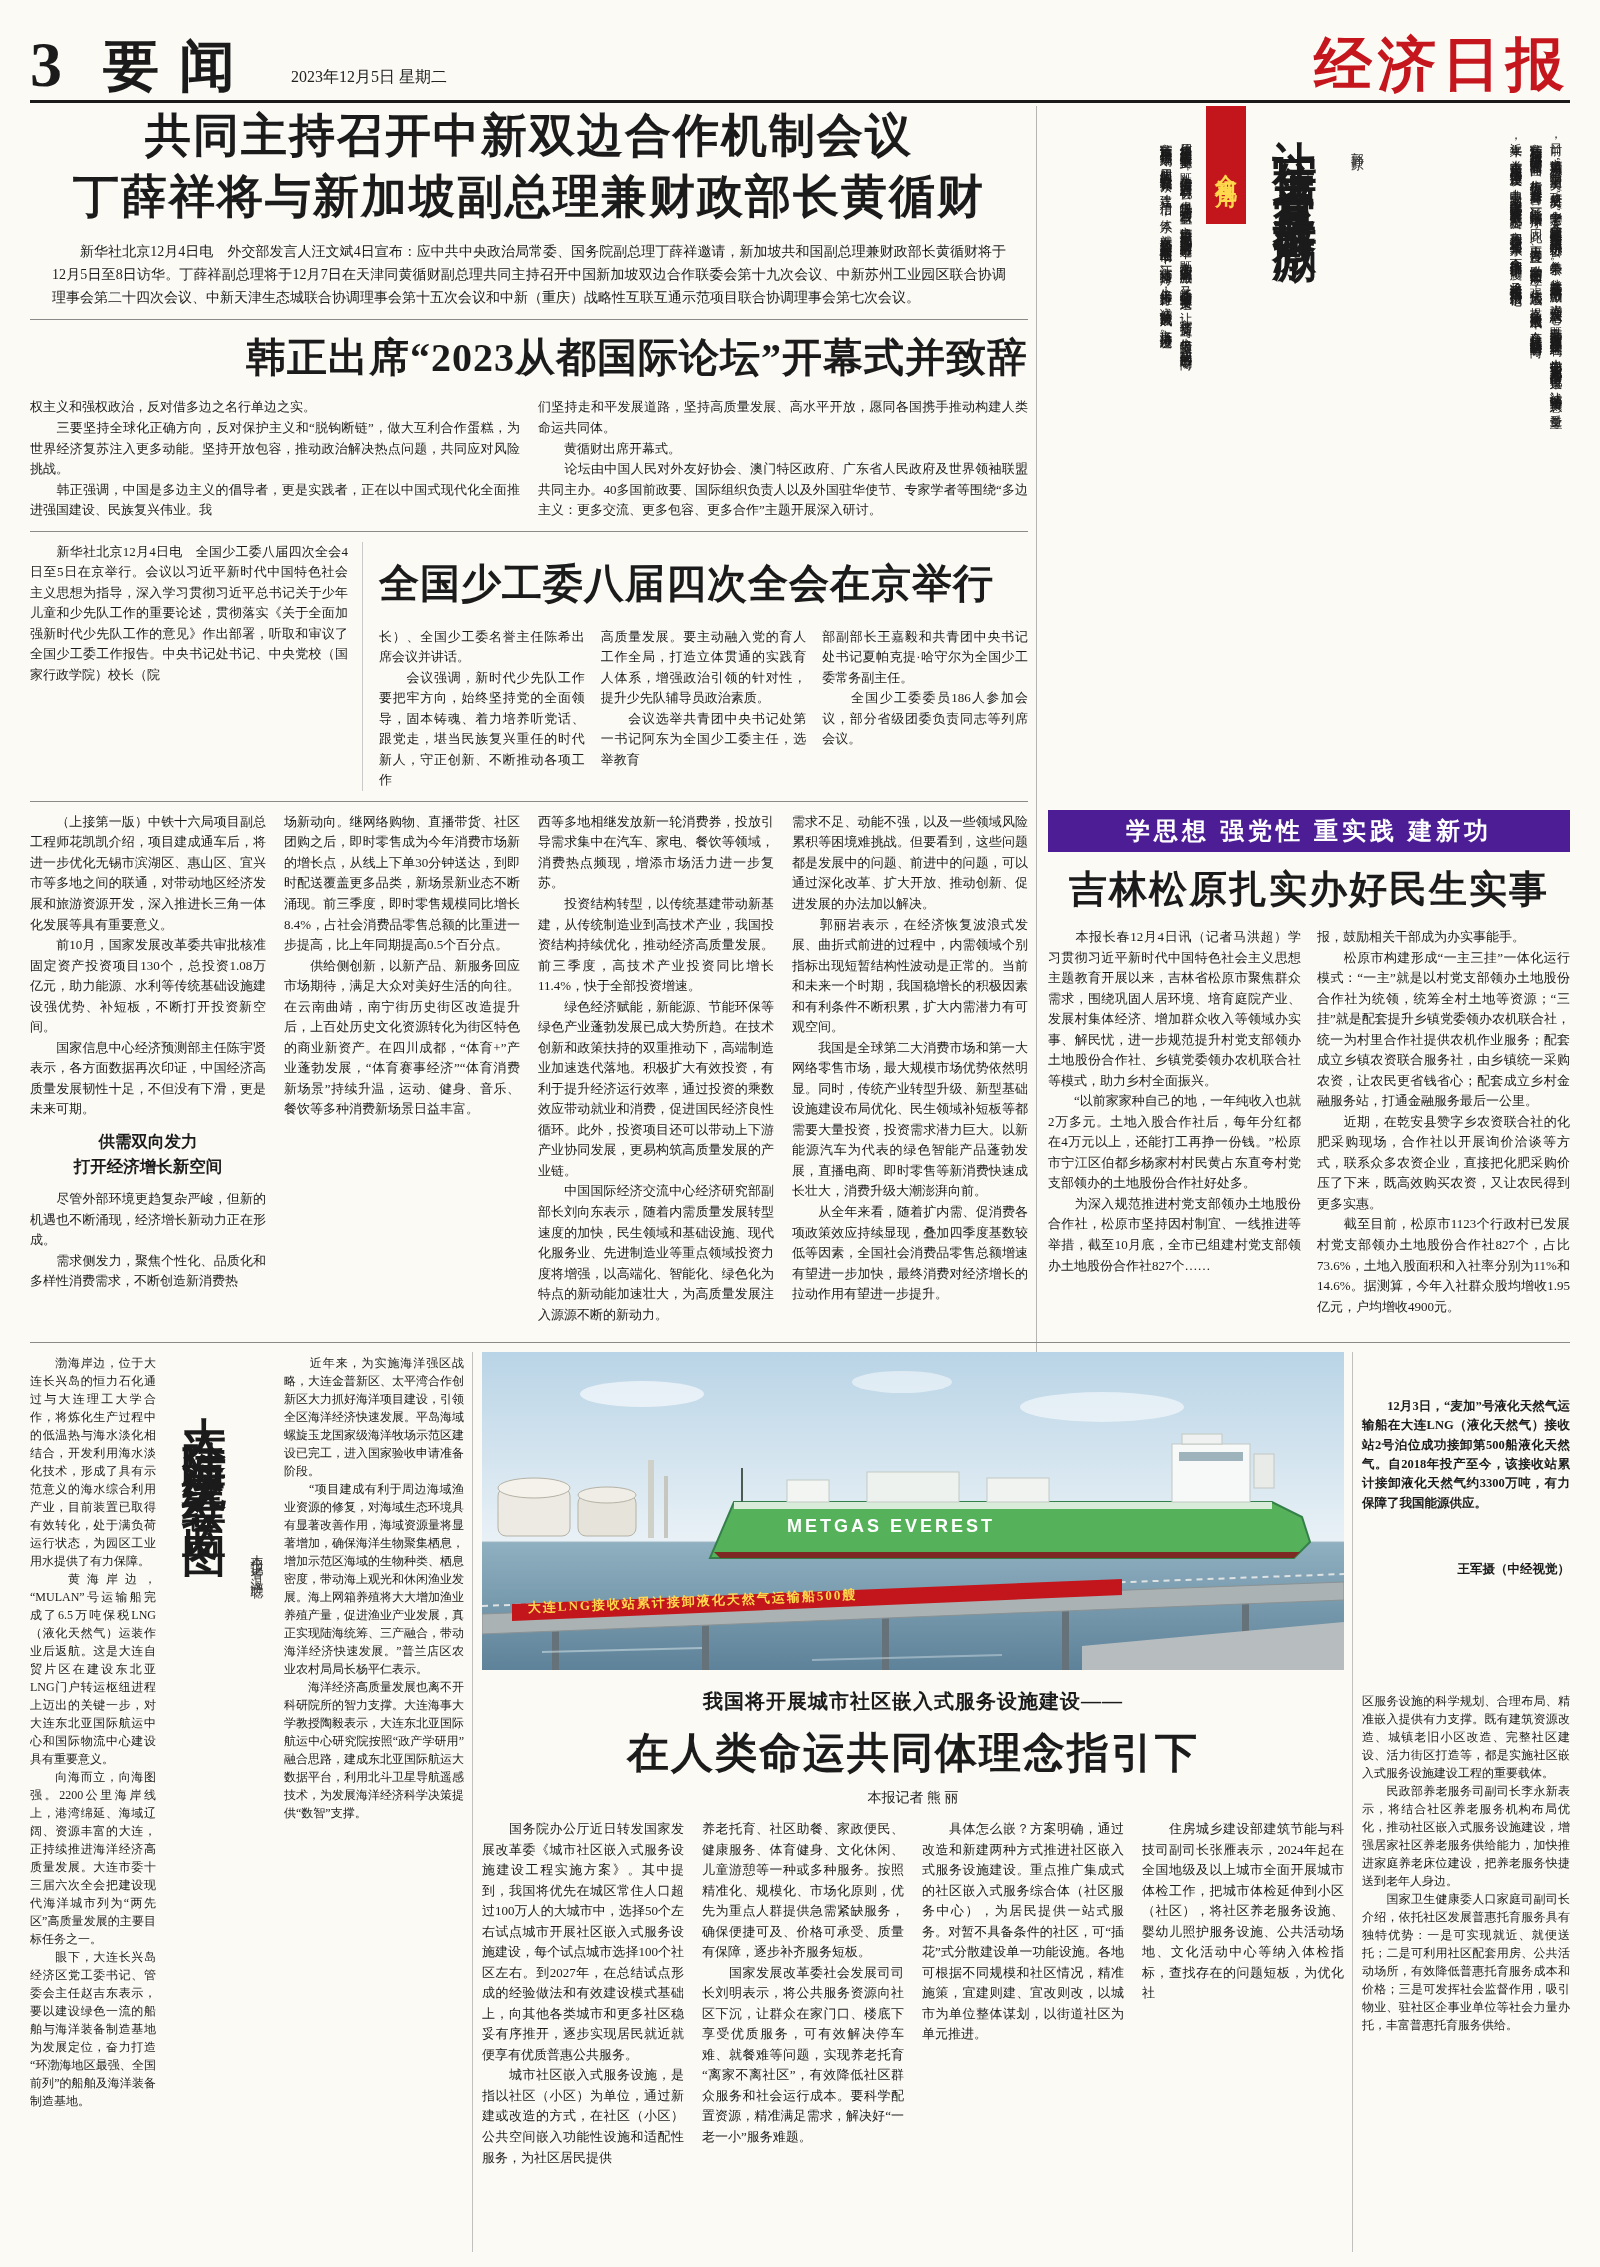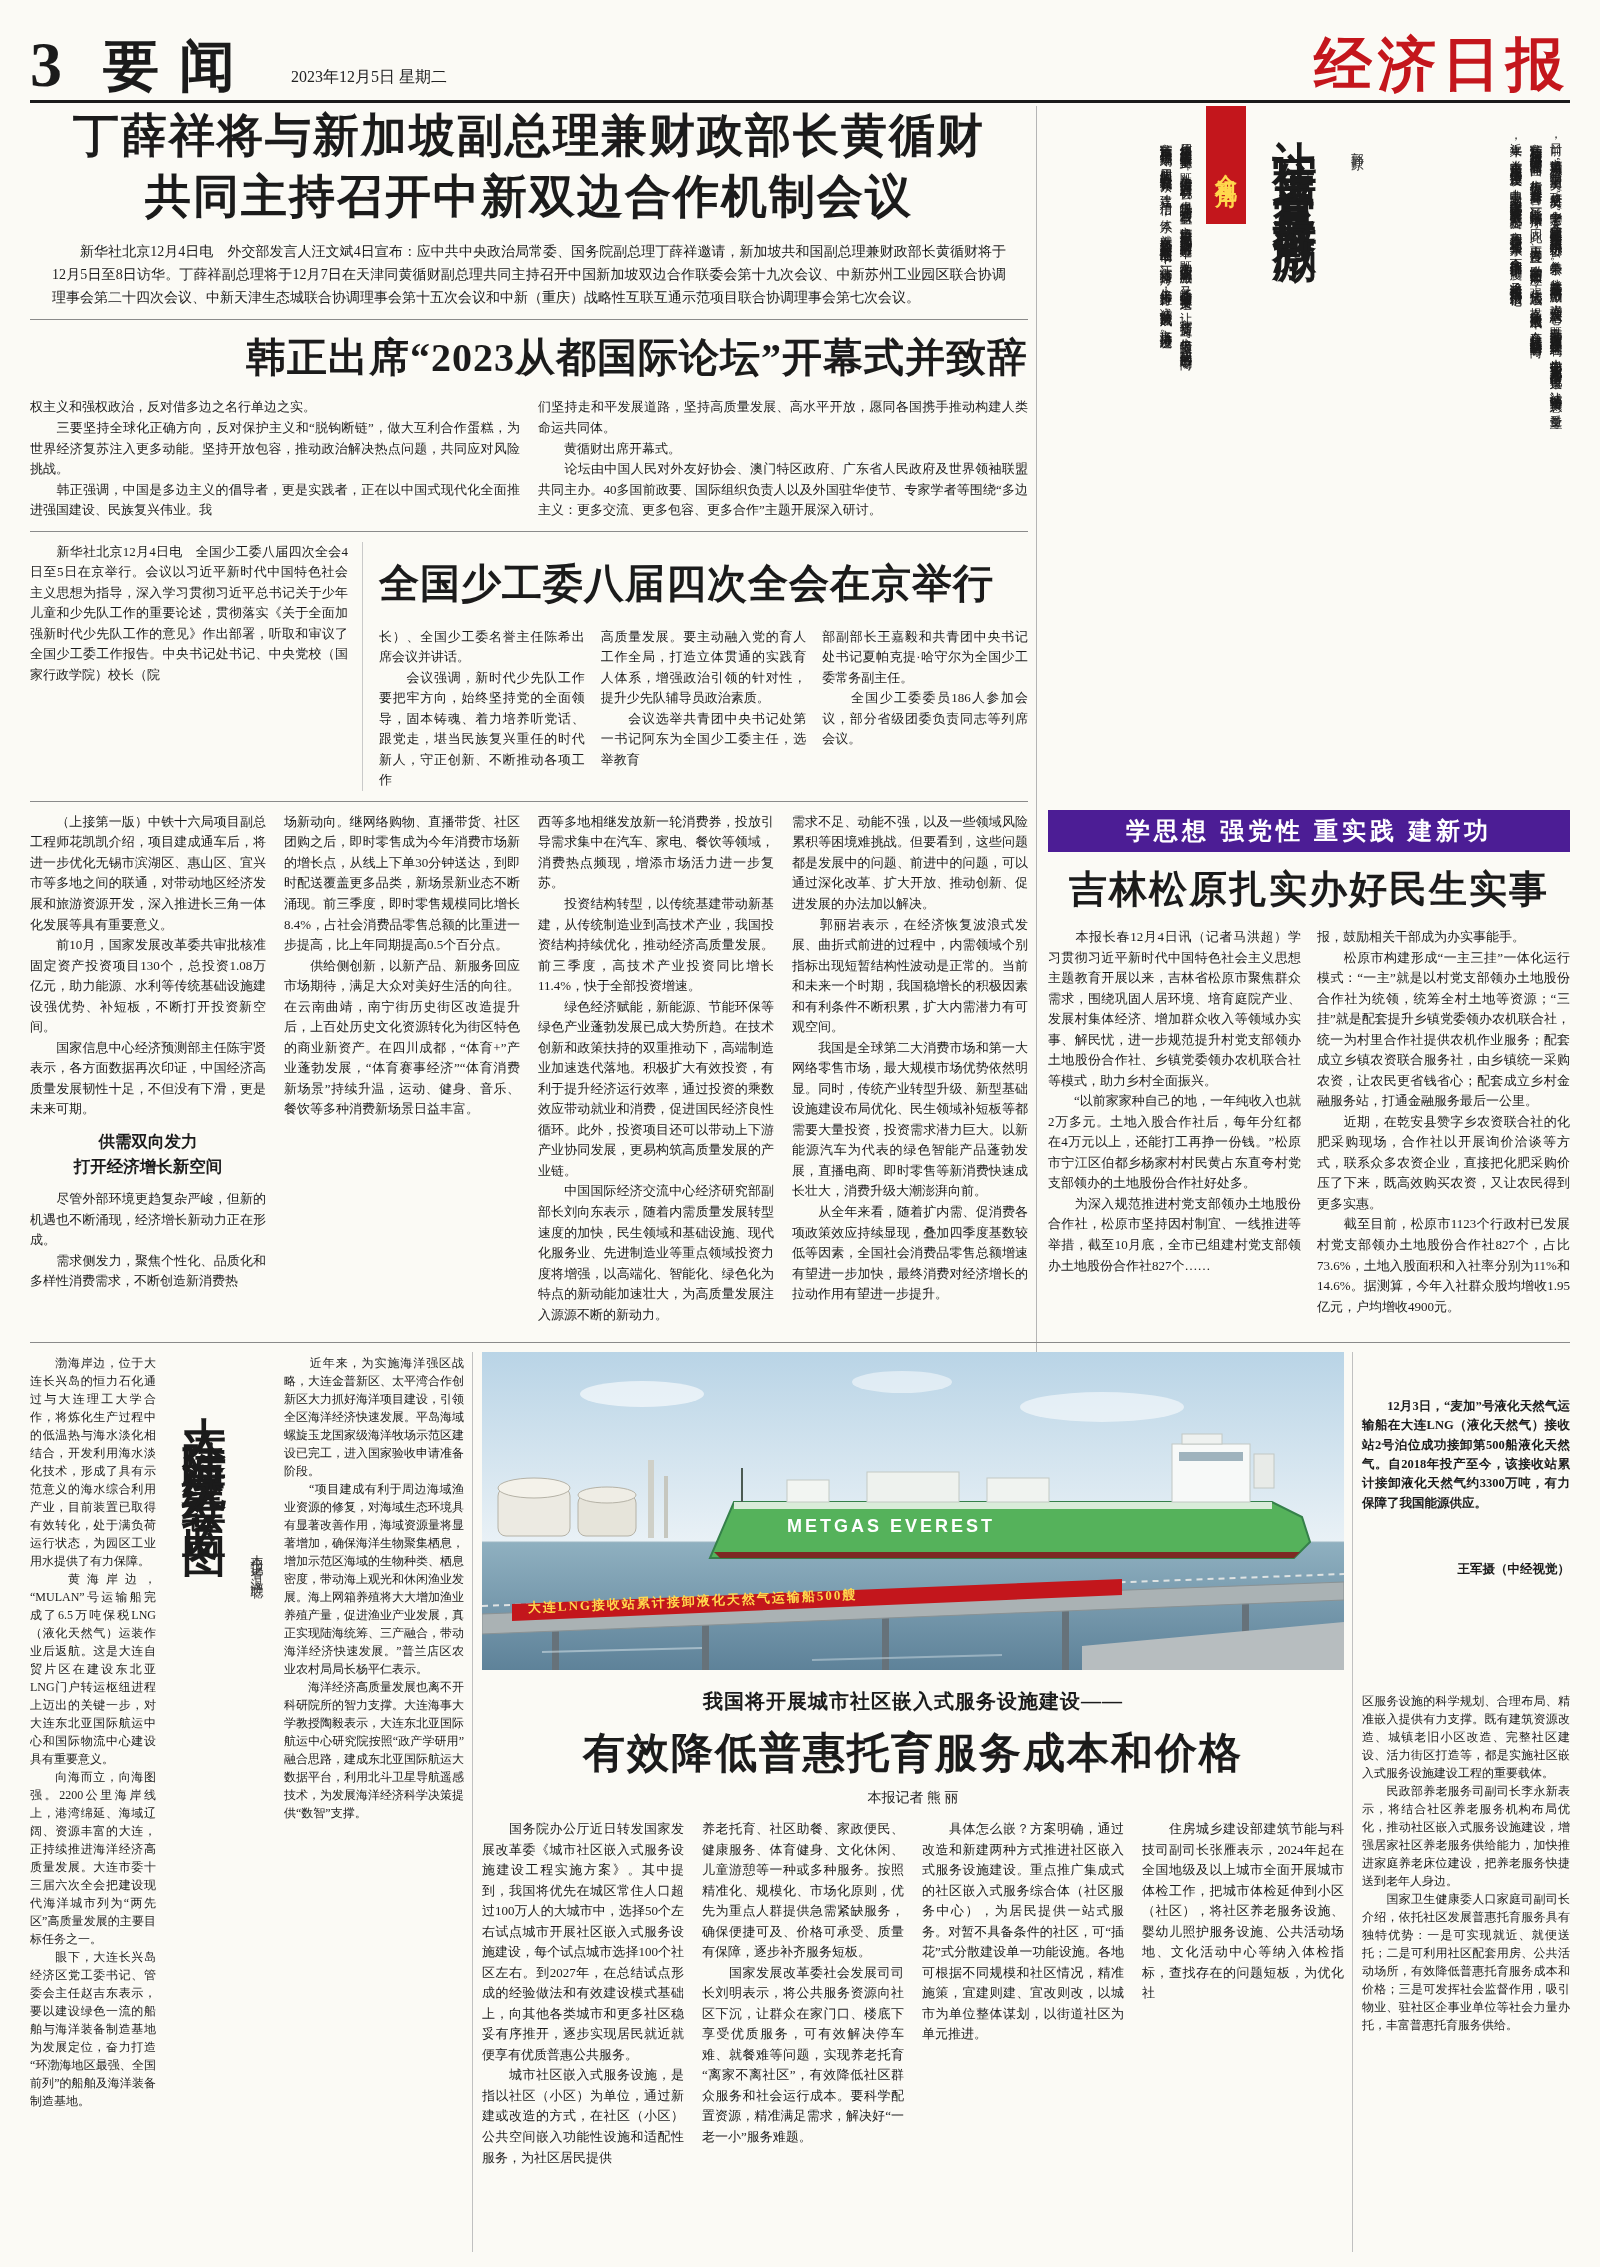--- a/index.html
+++ b/index.html
@@ -77,22 +77,22 @@
 
   <div class="ph">
     <div class="pnum">3</div>
     <div class="sect">要闻</div>
     <div class="pdate">2023年12月5日 星期二</div>
     <div class="mast">经济日报</div>
   </div>
   <div class="hdrule"></div>
 
   <div class="main-left">
+    <h1 class="lead-h">共同主持召开中新双边合作机制会议</h1>
     <h1 class="lead-h">丁薛祥将与新加坡副总理兼财政部长黄循财</h1>
-    <h1 class="lead-h">共同主持召开中新双边合作机制会议</h1>
     <p class="lead-intro">　　新华社北京12月4日电　外交部发言人汪文斌4日宣布：应中共中央政治局常委、国务院副总理丁薛祥邀请，新加坡共和国副总理兼财政部长黄循财将于12月5日至8日访华。丁薛祥副总理将于12月7日在天津同黄循财副总理共同主持召开中国新加坡双边合作联委会第十九次会议、中新苏州工业园区联合协调理事会第二十四次会议、中新天津生态城联合协调理事会第十五次会议和中新（重庆）战略性互联互通示范项目联合协调理事会第七次会议。</p>
     <hr class="rule">
 
     <h2 class="hz-h">韩正出席“2023从都国际论坛”开幕式并致辞</h2>
     <div class="cols4">
       <div class="coltxt">权主义和强权政治，反对借多边之名行单边之实。
 　　三要坚持全球化正确方向，反对保护主义和“脱钩断链”，做大互利合作蛋糕，为世界经济复苏注入更多动能。坚持开放包容，推动政治解决热点问题，共同应对风险挑战。
 　　韩正强调，中国是多边主义的倡导者，更是实践者，正在以中国式现代化全面推进强国建设、民族复兴伟业。我</div>
       <div class="coltxt">们坚持走和平发展道路，坚持高质量发展、高水平开放，愿同各国携手推动构建人类命运共同体。
 　　黄循财出席开幕式。
@@ -243,21 +243,21 @@
     </svg>
   </div>
 
   <div class="caption">
     <div>　　12月3日，“麦加”号液化天然气运输船在大连LNG（液化天然气）接收站2号泊位成功接卸第500船液化天然气。自2018年投产至今，该接收站累计接卸液化天然气约3300万吨，有力保障了我国能源供应。</div>
     <div class="credit">王军摄（中经视觉）</div>
   </div>
 
   <div class="service">
     <div class="sv-kicker">我国将开展城市社区嵌入式服务设施建设——</div>
-    <h2 class="sv-h">有效降低普惠托育服务成本和价格</h2>
+    <h2 class="sv-h">在人类命运共同体理念指引下</h2>
     <div class="sv-byline">本报记者 熊 丽</div>
     <div class="cols4">
       <div class="coltxt">　　国务院办公厅近日转发国家发展改革委《城市社区嵌入式服务设施建设工程实施方案》。其中提到，我国将优先在城区常住人口超过100万人的大城市中，选择50个左右试点城市开展社区嵌入式服务设施建设，每个试点城市选择100个社区左右。到2027年，在总结试点形成的经验做法和有效建设模式基础上，向其他各类城市和更多社区稳妥有序推开，逐步实现居民就近就便享有优质普惠公共服务。
 　　城市社区嵌入式服务设施，是指以社区（小区）为单位，通过新建或改造的方式，在社区（小区）公共空间嵌入功能性设施和适配性服务，为社区居民提供</div>
       <div class="coltxt">养老托育、社区助餐、家政便民、健康服务、体育健身、文化休闲、儿童游憩等一种或多种服务。按照精准化、规模化、市场化原则，优先为重点人群提供急需紧缺服务，确保便捷可及、价格可承受、质量有保障，逐步补齐服务短板。
 　　国家发展改革委社会发展司司长刘明表示，将公共服务资源向社区下沉，让群众在家门口、楼底下享受优质服务，可有效解决停车难、就餐难等问题，实现养老托育“离家不离社区”，有效降低社区群众服务和社会运行成本。要科学配置资源，精准满足需求，解决好“一老一小”服务难题。</div>
       <div class="coltxt">　　具体怎么嵌？方案明确，通过改造和新建两种方式推进社区嵌入式服务设施建设。重点推广集成式的社区嵌入式服务综合体（社区服务中心），为居民提供一站式服务。对暂不具备条件的社区，可“插花”式分散建设单一功能设施。各地可根据不同规模和社区情况，精准施策，宜建则建、宜改则改，以城市为单位整体谋划，以街道社区为单元推进。</div>
       <div class="coltxt">　　住房城乡建设部建筑节能与科技司副司长张雁表示，2024年起在全国地级及以上城市全面开展城市体检工作，把城市体检延伸到小区（社区），将社区养老服务设施、婴幼儿照护服务设施、公共活动场地、文化活动中心等纳入体检指标，查找存在的问题短板，为优化社</div>
     </div>
   </div>

